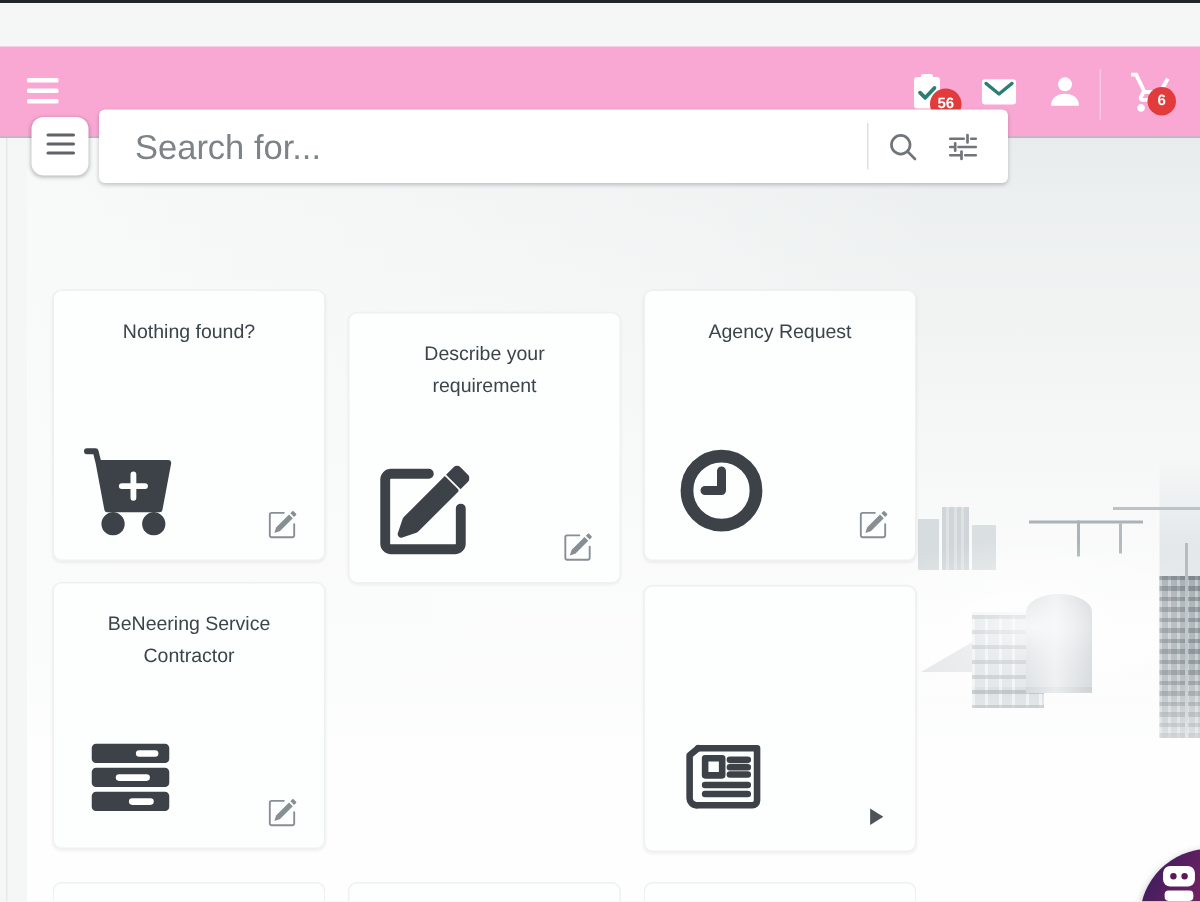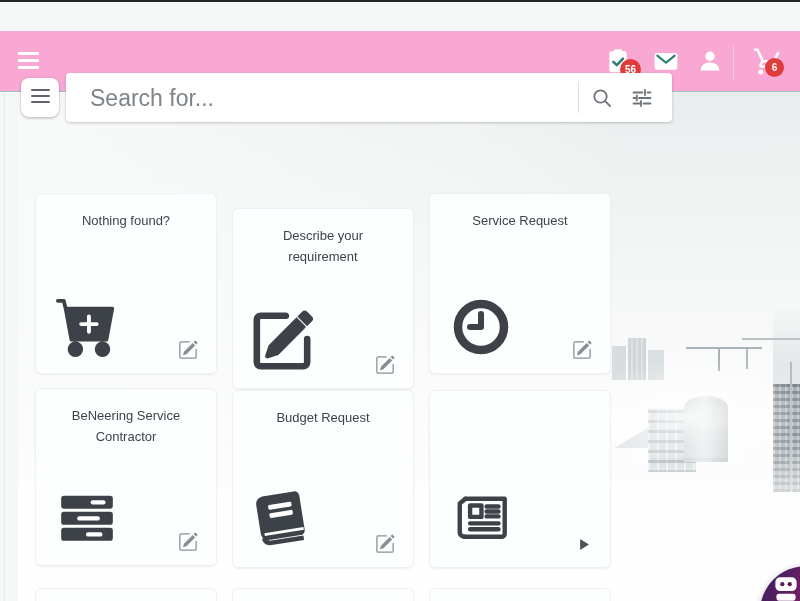--- a/index.html
+++ b/index.html
@@ -184,21 +184,21 @@
       <path d="M15.502 1.94a.5.5 0 0 1 0 .706L14.459 3.69l-2-2L13.502.646a.5.5 0 0 1 .707 0l1.293 1.293zm-1.75 2.456-2-2L4.939 9.21a.5.5 0 0 0-.121.196l-.805 2.414a.25.25 0 0 0 .316.316l2.414-.805a.5.5 0 0 0 .196-.12l6.813-6.814z"></path>
       <path d="M1 13.5A1.5 1.5 0 0 0 2.5 15h11a1.5 1.5 0 0 0 1.5-1.5v-6a.5.5 0 0 0-1 0v6a.5.5 0 0 1-.5.5h-11a.5.5 0 0 1-.5-.5v-11a.5.5 0 0 1 .5-.5H9a.5.5 0 0 0 0-1H2.5A1.5 1.5 0 0 0 1 2.5v11z"></path>
     </svg>
     <svg class="card-edit" viewBox="0 0 16 16" fill="#878e94">
       <path d="M15.502 1.94a.5.5 0 0 1 0 .706L14.459 3.69l-2-2L13.502.646a.5.5 0 0 1 .707 0l1.293 1.293zm-1.75 2.456-2-2L4.939 9.21a.5.5 0 0 0-.121.196l-.805 2.414a.25.25 0 0 0 .316.316l2.414-.805a.5.5 0 0 0 .196-.12l6.813-6.814z"></path>
       <path d="M1 13.5A1.5 1.5 0 0 0 2.5 15h11a1.5 1.5 0 0 0 1.5-1.5v-6a.5.5 0 0 0-1 0v6a.5.5 0 0 1-.5.5h-11a.5.5 0 0 1-.5-.5v-11a.5.5 0 0 1 .5-.5H9a.5.5 0 0 0 0-1H2.5A1.5 1.5 0 0 0 1 2.5v11z"></path>
     </svg>
   </div>
 
   <div class="card" style="left:429px;top:193px;height:181px;">
-    <div class="card-title">Service Request</div>
+    <div class="card-title">Agency Request</div>
     <svg class="card-icon" width="60" height="60" viewBox="0 0 24 24" fill="none" stroke="#3D4248" style="left:21px;">
       <circle cx="12" cy="12" r="9.2" stroke-width="3.4"></circle>
       <path d="M12 6.8V12H7.6" stroke-width="2.4" stroke-linecap="round" stroke-linejoin="round"></path>
     </svg>
     <svg class="card-edit" viewBox="0 0 16 16" fill="#878e94">
       <path d="M15.502 1.94a.5.5 0 0 1 0 .706L14.459 3.69l-2-2L13.502.646a.5.5 0 0 1 .707 0l1.293 1.293zm-1.75 2.456-2-2L4.939 9.21a.5.5 0 0 0-.121.196l-.805 2.414a.25.25 0 0 0 .316.316l2.414-.805a.5.5 0 0 0 .196-.12l6.813-6.814z"></path>
       <path d="M1 13.5A1.5 1.5 0 0 0 2.5 15h11a1.5 1.5 0 0 0 1.5-1.5v-6a.5.5 0 0 0-1 0v6a.5.5 0 0 1-.5.5h-11a.5.5 0 0 1-.5-.5v-11a.5.5 0 0 1 .5-.5H9a.5.5 0 0 0 0-1H2.5A1.5 1.5 0 0 0 1 2.5v11z"></path>
     </svg>
   </div>
 
@@ -213,36 +213,20 @@
       <rect x="13.4" y="5.1" width="5.8" height="1.7" rx=".85" fill="#fff"></rect>
       <rect x="8.2" y="11.3" width="8.8" height="1.7" rx=".85" fill="#fff"></rect>
       <rect x="11.6" y="17.5" width="6.4" height="1.7" rx=".85" fill="#fff"></rect>
     </svg>
     <svg class="card-edit" viewBox="0 0 16 16" fill="#878e94">
       <path d="M15.502 1.94a.5.5 0 0 1 0 .706L14.459 3.69l-2-2L13.502.646a.5.5 0 0 1 .707 0l1.293 1.293zm-1.75 2.456-2-2L4.939 9.21a.5.5 0 0 0-.121.196l-.805 2.414a.25.25 0 0 0 .316.316l2.414-.805a.5.5 0 0 0 .196-.12l6.813-6.814z"></path>
       <path d="M1 13.5A1.5 1.5 0 0 0 2.5 15h11a1.5 1.5 0 0 0 1.5-1.5v-6a.5.5 0 0 0-1 0v6a.5.5 0 0 1-.5.5h-11a.5.5 0 0 1-.5-.5v-11a.5.5 0 0 1 .5-.5H9a.5.5 0 0 0 0-1H2.5A1.5 1.5 0 0 0 1 2.5v11z"></path>
     </svg>
   </div>
 
-  <div class="card" style="left:232px;top:390px;height:178px;">
-    <div class="card-title">Budget Request</div>
-    <svg class="card-icon" width="64" height="64" viewBox="0 0 24 24">
-      <g transform="rotate(-9 12 12)">
-        <path fill="#3D4248" d="M6.2 2.4h11.4c1 0 1.8.8 1.8 1.8v13c0 1-.8 1.8-1.8 1.8H6.2c-2 0-3.3-1.1-3.3-3.1V5.5c0-2 1.3-3.1 3.3-3.1z"></path>
-        <path fill="#3D4248" d="M4.7 17.6c0 1 .7 1.7 1.7 1.7h12.2v1.7H6.3c-1.9 0-3.2-1.1-3.2-2.9z"></path>
-        <path d="M4.3 16.7h14.8" stroke="#fff" stroke-width="1.1"></path>
-        <rect x="7.2" y="6" width="8.8" height="1.8" rx=".5" fill="#fff"></rect>
-        <rect x="7.2" y="9.1" width="8.8" height="1.8" rx=".5" fill="#fff"></rect>
-      </g>
-    </svg>
-    <svg class="card-edit" viewBox="0 0 16 16" fill="#878e94">
-      <path d="M15.502 1.94a.5.5 0 0 1 0 .706L14.459 3.69l-2-2L13.502.646a.5.5 0 0 1 .707 0l1.293 1.293zm-1.75 2.456-2-2L4.939 9.21a.5.5 0 0 0-.121.196l-.805 2.414a.25.25 0 0 0 .316.316l2.414-.805a.5.5 0 0 0 .196-.12l6.813-6.814z"></path>
-      <path d="M1 13.5A1.5 1.5 0 0 0 2.5 15h11a1.5 1.5 0 0 0 1.5-1.5v-6a.5.5 0 0 0-1 0v6a.5.5 0 0 1-.5.5h-11a.5.5 0 0 1-.5-.5v-11a.5.5 0 0 1 .5-.5H9a.5.5 0 0 0 0-1H2.5A1.5 1.5 0 0 0 1 2.5v11z"></path>
-    </svg>
-  </div>
 
   <div class="card" style="left:429px;top:390px;height:178px;">
     <svg class="card-icon" width="70" height="62" viewBox="0 0 24 24" fill="none" stroke="#3D4248" stroke-width="1.7" stroke-linecap="round" stroke-linejoin="round">
       <path d="M5.2 3.8h15.2v13.5a1.2 1.2 0 0 1-1.2 1.2H4.8"></path>
       <path d="M5.2 3.8 3 5.6v11a1.8 1.8 0 0 0 1.8 1.9"></path>
       <rect x="7" y="6.4" width="4.4" height="4.4"></rect>
       <path d="M13.4 6.8h4.6M13.4 8.7h4.6M13.4 10.6h4.6M7 13.3h11M7 15.6h11"></path>
     </svg>
     <svg class="card-arrow" viewBox="0 0 8 10" fill="#4d5358">
       <path d="M0 0l8 5-8 5z"></path>

